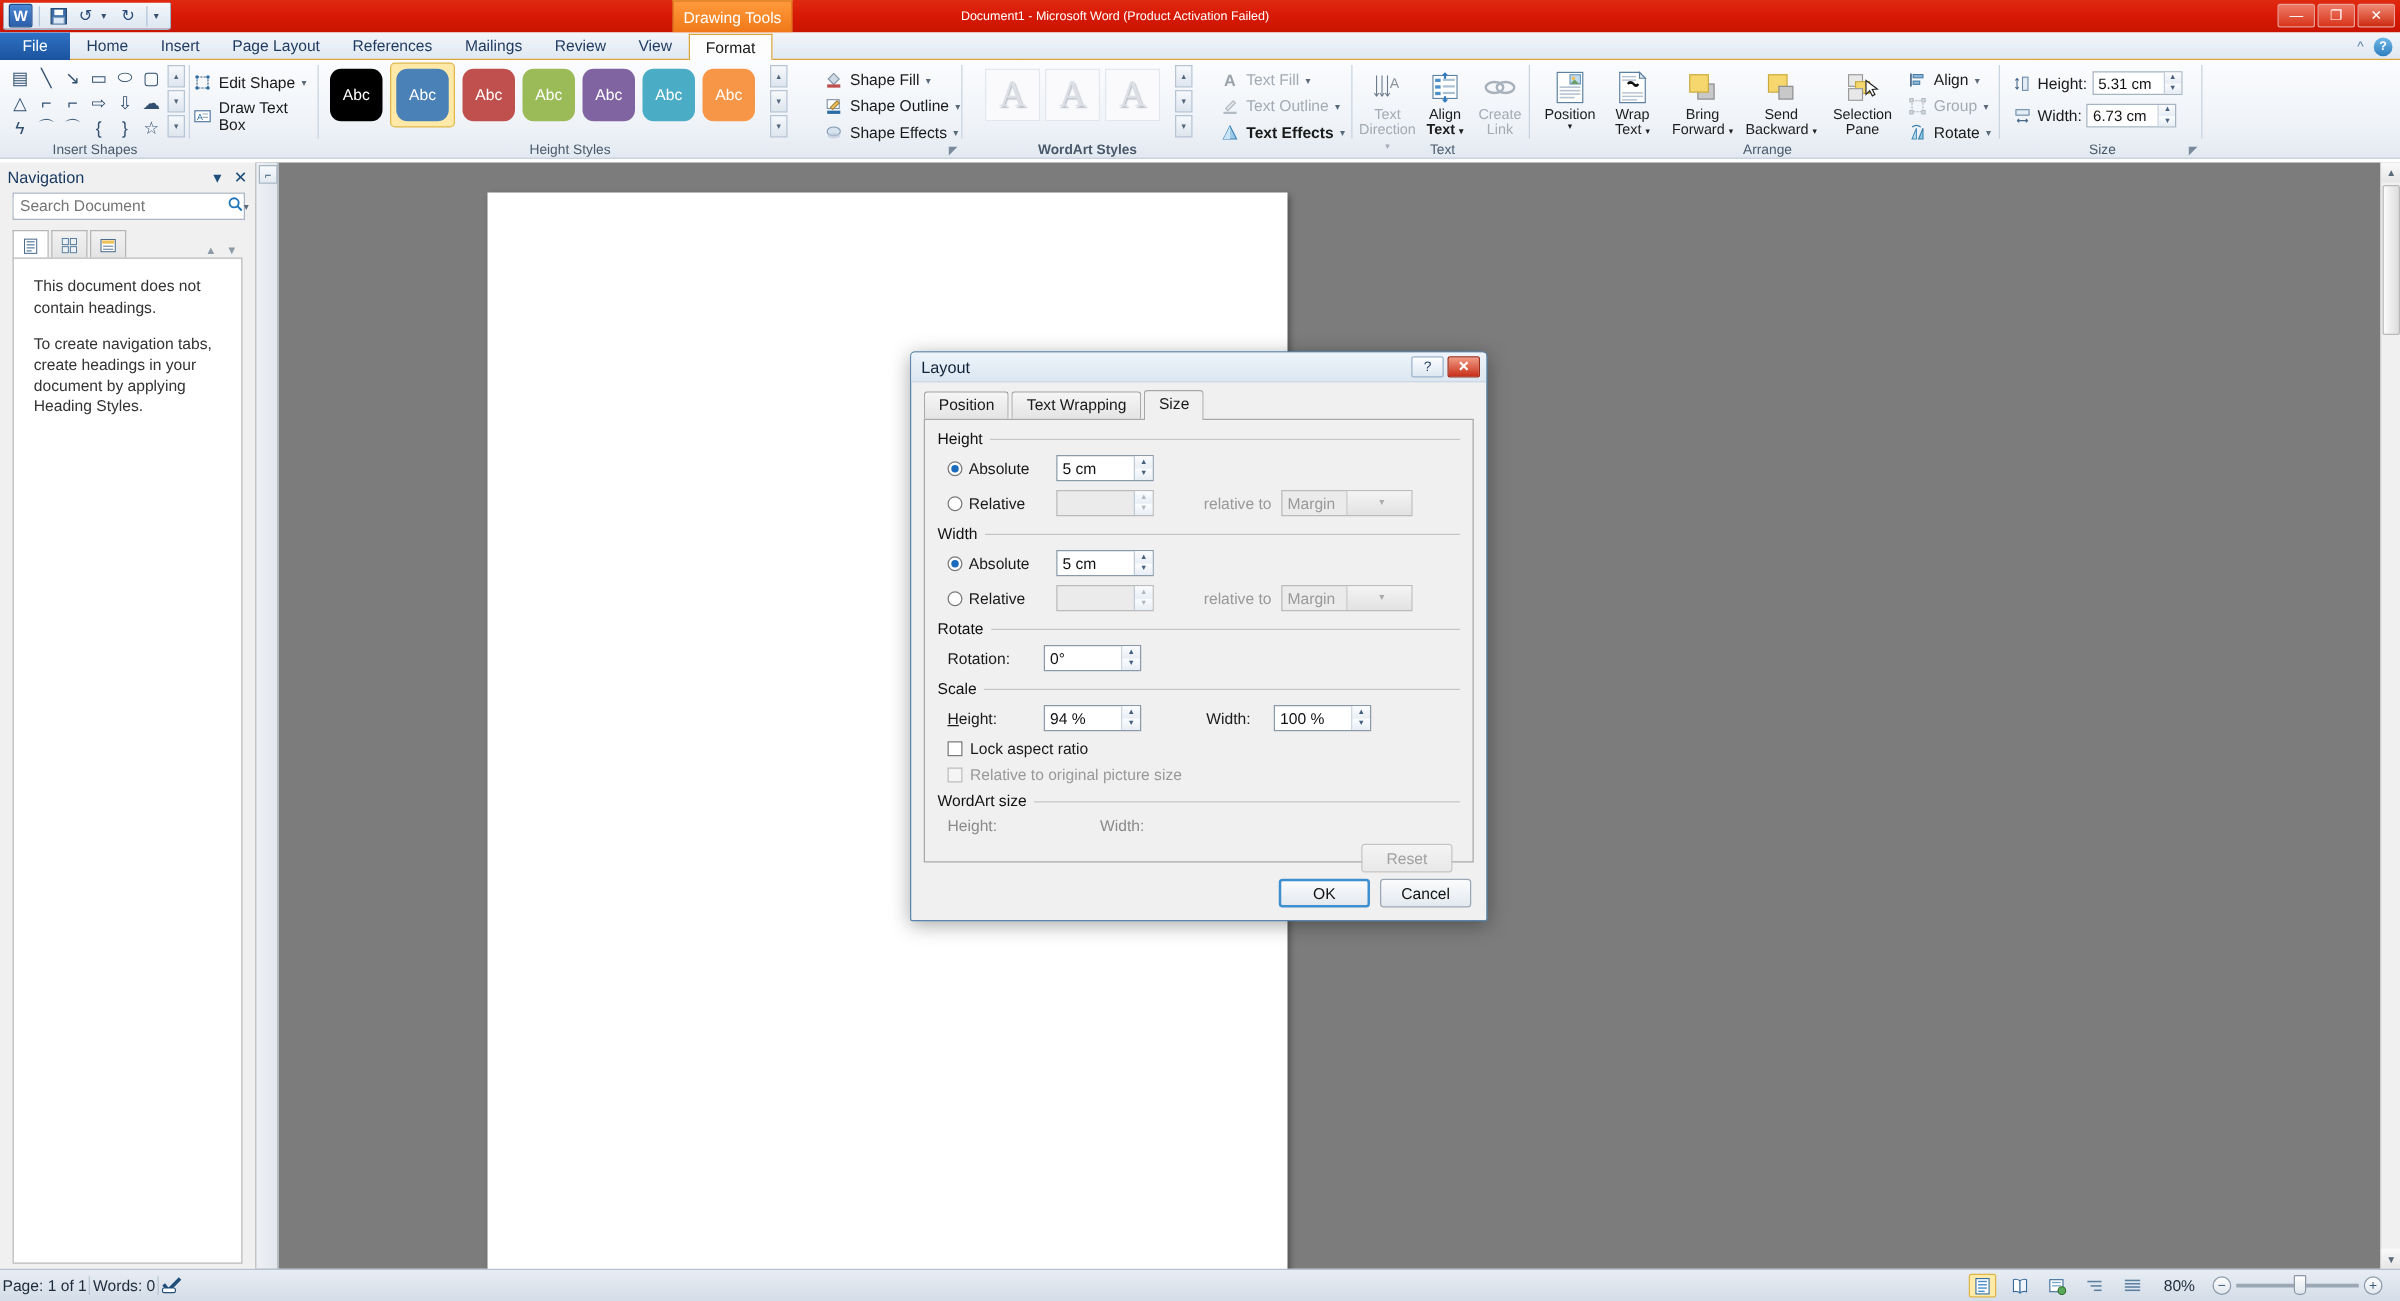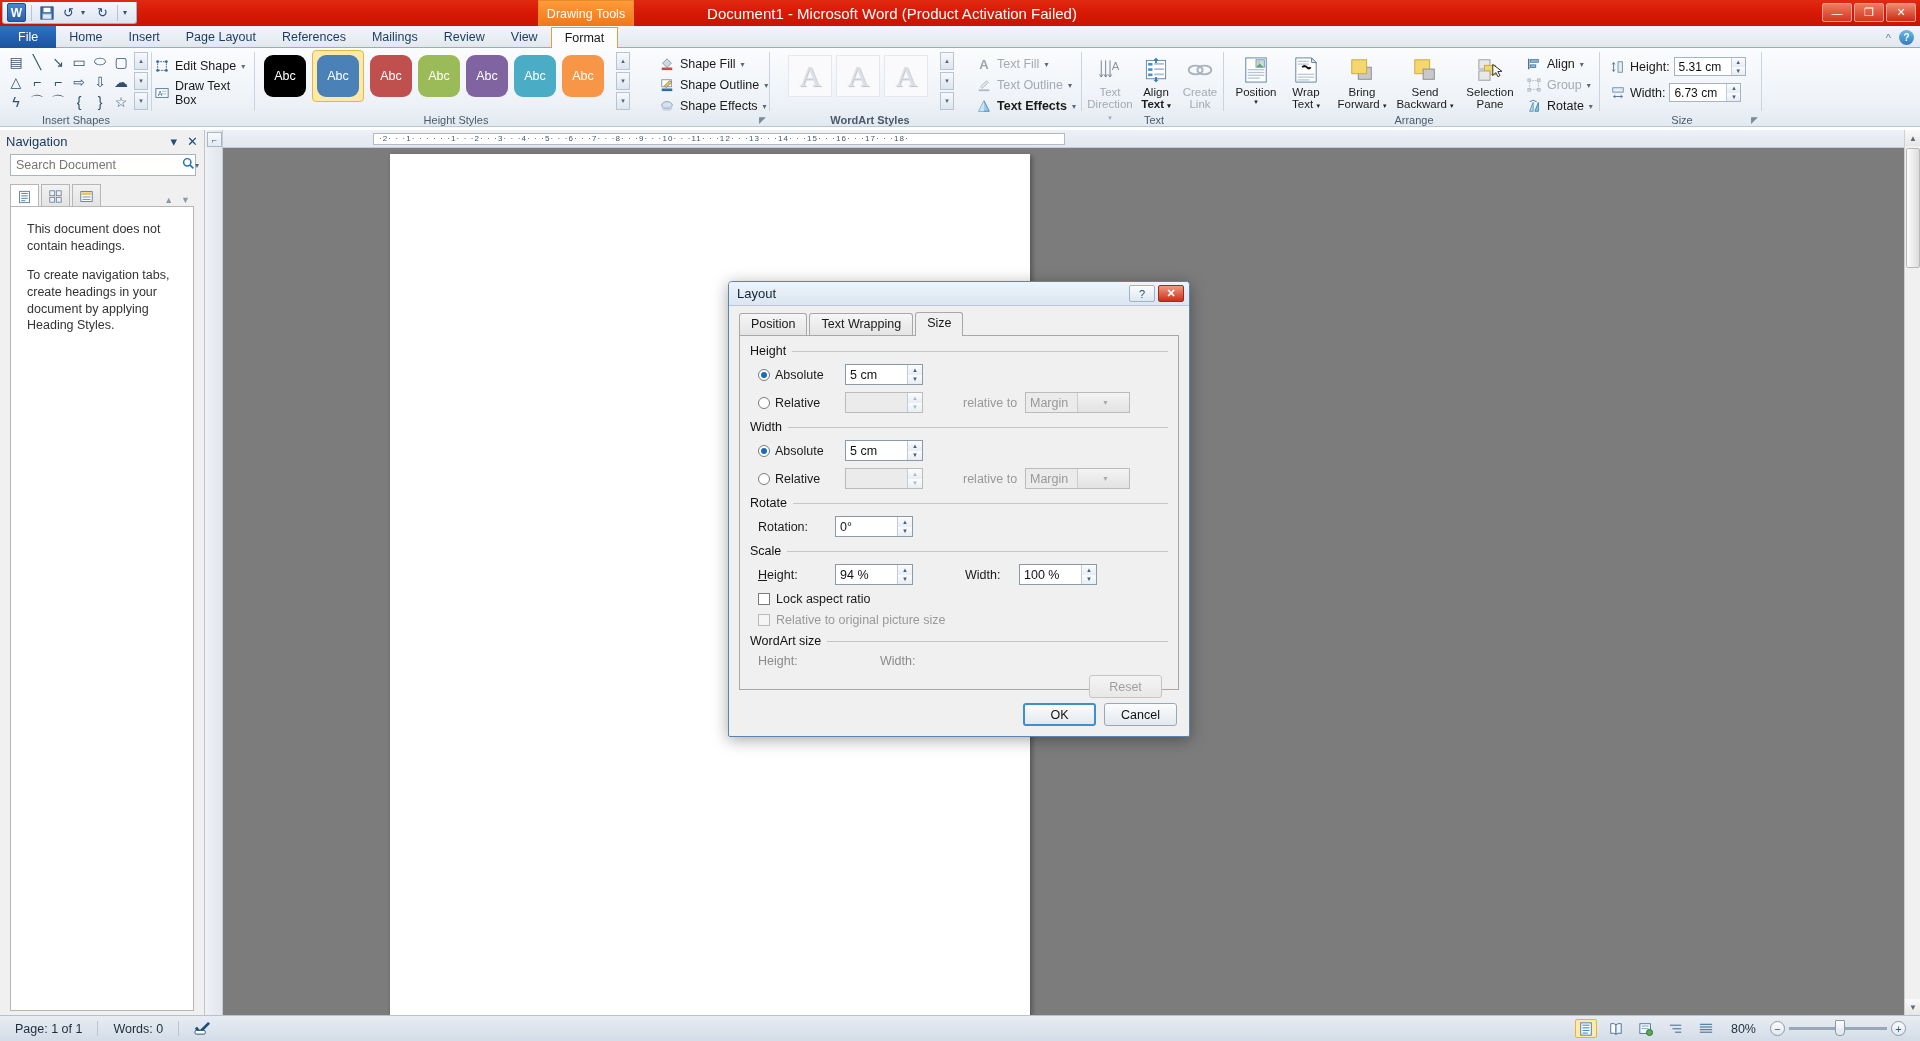--- a/index.html
+++ b/index.html
@@ -45,21 +45,21 @@
   .ctxtab {
     position: absolute; top: 0; left: 538px; width: 96px; height: 26px;
     background: linear-gradient(to bottom,#ff9a3c,#f07818);
     border: 1px solid #e38c2a; border-bottom: none;
     display: flex; align-items: center; justify-content: center;
     color: #fff; font-size: 12.5px;
   }
   .wintitle {
     position: absolute; top: 0; left: 0; width: 1784px; height: 26px;
     display: flex; align-items: center; justify-content: center;
-    color: #ffffff; font-size: 15px; pointer-events: none;
+    color: #ffffff; font-size: 10px; pointer-events: none;
   }
   .wincontrols { position: absolute; top: 3px; right: 4px; display: flex; gap: 2px; }
   .wincontrols div {
     width: 30px; height: 19px;
     background: linear-gradient(to bottom,#ee7a66,#d8351a);
     border: 1px solid #e8a199; border-radius: 2px;
     color: #fff; font-size: 11px;
     display: flex; align-items: center; justify-content: center;
   }
   .wincontrols div.close { background: linear-gradient(to bottom,#f08a74,#cc2a10); }
@@ -316,21 +316,21 @@
   .dbtn.def { border: 2px solid #3e8fd0; }
   .dbtn.dis { color: #a0a0a0; border-color: #c5c5c5; background: linear-gradient(to bottom,#f4f4f4,#e8e8e8); }
 
   
   .statusbar {
     position: absolute; bottom: 0; left: 0; width: 1920px; height: 26px;
     background: linear-gradient(to bottom,#e8edf4,#d3dce7);
     border-top: 1px solid #b6c2d0;
     display: flex; align-items: center; font-size: 12.5px; color: #1c2c3c;
   }
-  .sb-item { padding: 0 15px; display: flex; align-items: center; gap: 5px; }
+  .sb-item { padding: 0 2px; display: flex; align-items: center; gap: 5px; }
   .sb-sep { width: 1px; height: 15px; background: #b9c5d2; }
   .sb-right { margin-left: auto; display: flex; align-items: center; gap: 8px; padding-right: 14px; }
   .viewbtn { width: 22px; height: 19px; display: flex; align-items: center; justify-content: center;
     font-size: 13px; color: #3c6a9c; }
   .viewbtn.sel { background: #ffeaa8; border: 1px solid #dfb548; border-radius: 2px; }
   .zslider { display: flex; align-items: center; gap: 4px; }
   .ztrack { width: 98px; height: 3px; background: #9aa8b6; position: relative; }
   .zthumb {
     position: absolute; left: 46px; top: -7px; width: 10px; height: 16px;
     background: linear-gradient(to bottom,#fdfdfd,#dfe6ee); border: 1px solid #8c9aa8; border-radius: 1px 1px 4px 4px;
@@ -831,23 +831,20 @@
     <div class="navbody">
       <p>This document does not contain headings.</p>
       <p>To create navigation tabs, create headings in your document by applying Heading Styles.</p>
     </div>
   </div>
 
   <div class="docarea">
     <div class="vruler">
       <div class="vrulerbtn">⌐</div>
     </div>
-    <div class="hruler">
-      <div class="hrbar" style="left:150px;width:692px;padding-left:5px;letter-spacing:1.1px;">·2·  ·  ·1·  ·  ·  ·  ·  ·1·  ·  ·2·  ·  ·3·  ·  ·4·  ·  ·5·  ·  ·6·  ·  ·7·  ·  ·8·  ·  ·9·  ·  ·10·  ·  ·11·  ·  ·12·  ·  ·13·  ·  ·14·  ·  ·15·  ·  ·16·  ·  ·17·  ·  ·18·</div>
-    </div>
     <div class="page">
       <div class="shape"></div>
       <div class="handle" style="left:703px;top:361px;"></div>
       <div class="handle" style="left:703px;top:446px;"></div>
       <div class="handle" style="left:703px;top:527px;"></div>
     </div>
   </div>
 
   <div class="vscrollbar">
     <div class="vsb-btn">▲</div>

